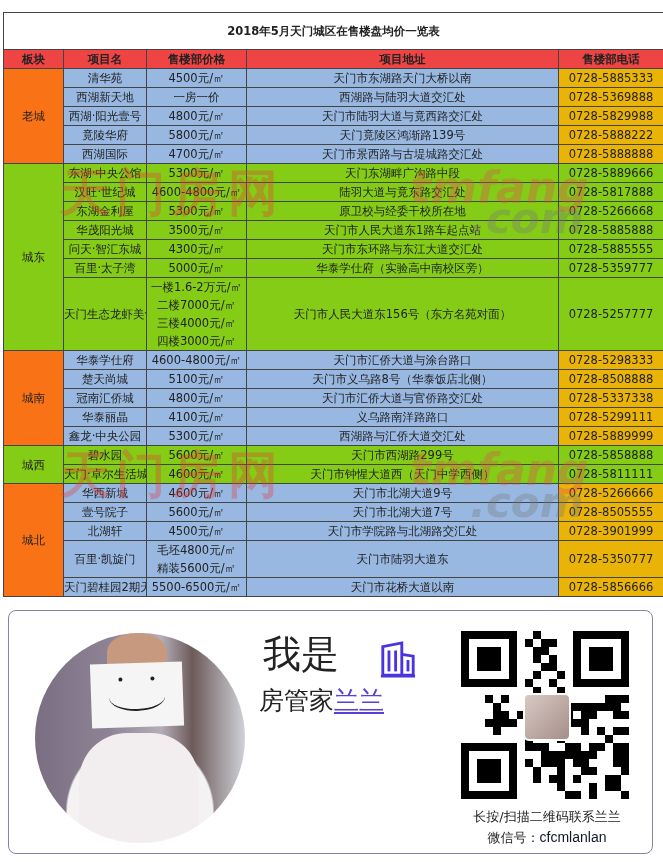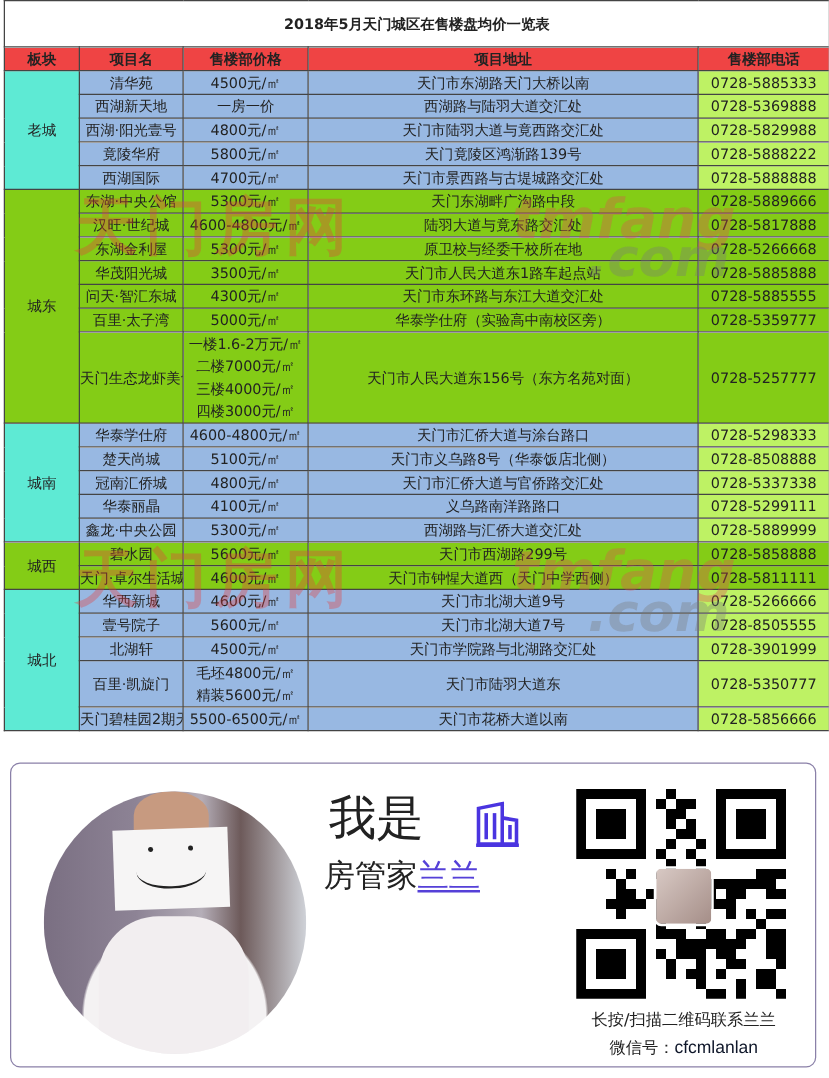--- a/index.html
+++ b/index.html
@@ -1,28 +1,28 @@
 <!DOCTYPE html>
 <html><head>
 <meta charset="utf-8">
 <style>
   html, body { margin: 0; padding: 0; background: #ffffff; }
   body { width: 663px; height: 862px; position: relative; overflow: hidden;
          font-family: "DejaVu Sans", "Liberation Sans", sans-serif; color: #222; }
-  .sheet { position: absolute; left: 0; top: 0; width: 663px; }
+  .sheet { position: absolute; left: 0; top: 12px; width: 663px; }
   table.t { border-collapse: collapse; width: 660px; margin-left: 3px; table-layout: fixed; }
   table.t td, table.t th { border: 1px solid #444; text-align: center; padding: 0;
          font-size: 11.5px; line-height: 18px; white-space: nowrap; overflow: hidden; }
   .title-row td { height: 36px; font-size: 14.5px; font-weight: bold; border-top: 1px solid #999; }
   .head-row th { height: 18px; font-size: 12px; font-weight: bold; background: #ef4444; }
   tr.blue td { background: #98b8e2; }
-  tr.blue td.phone { background: #bef264; }
+  tr.blue td.phone { background: #eab308; }
   tr.white td { background: #84cc16; }
   td.district { background: inherit; font-size: 12px; }
-  tr.blue td.district { background: #5eead4; }
+  tr.blue td.district { background: #f97316; }
   td.multi { line-height: 17px; padding: 1px 0; }
   .watermark { position: absolute; pointer-events: none; color: rgba(230,60,60,0.35);
          font-weight: bold; white-space: nowrap; }
   .wm-big { font-size: 50px; letter-spacing: 6px; }
   .wm-latin { font-family: "DejaVu Sans", sans-serif; font-style: italic; font-size: 44px;
          color: rgba(220,80,80,0.35); }
   .wm-com { font-family: "DejaVu Sans", sans-serif; font-style: italic; font-size: 42px;
          color: rgba(120,120,120,0.35); }
   
   .banner { position: absolute; left: 8px; top: 610px; width: 645px; height: 244px;

